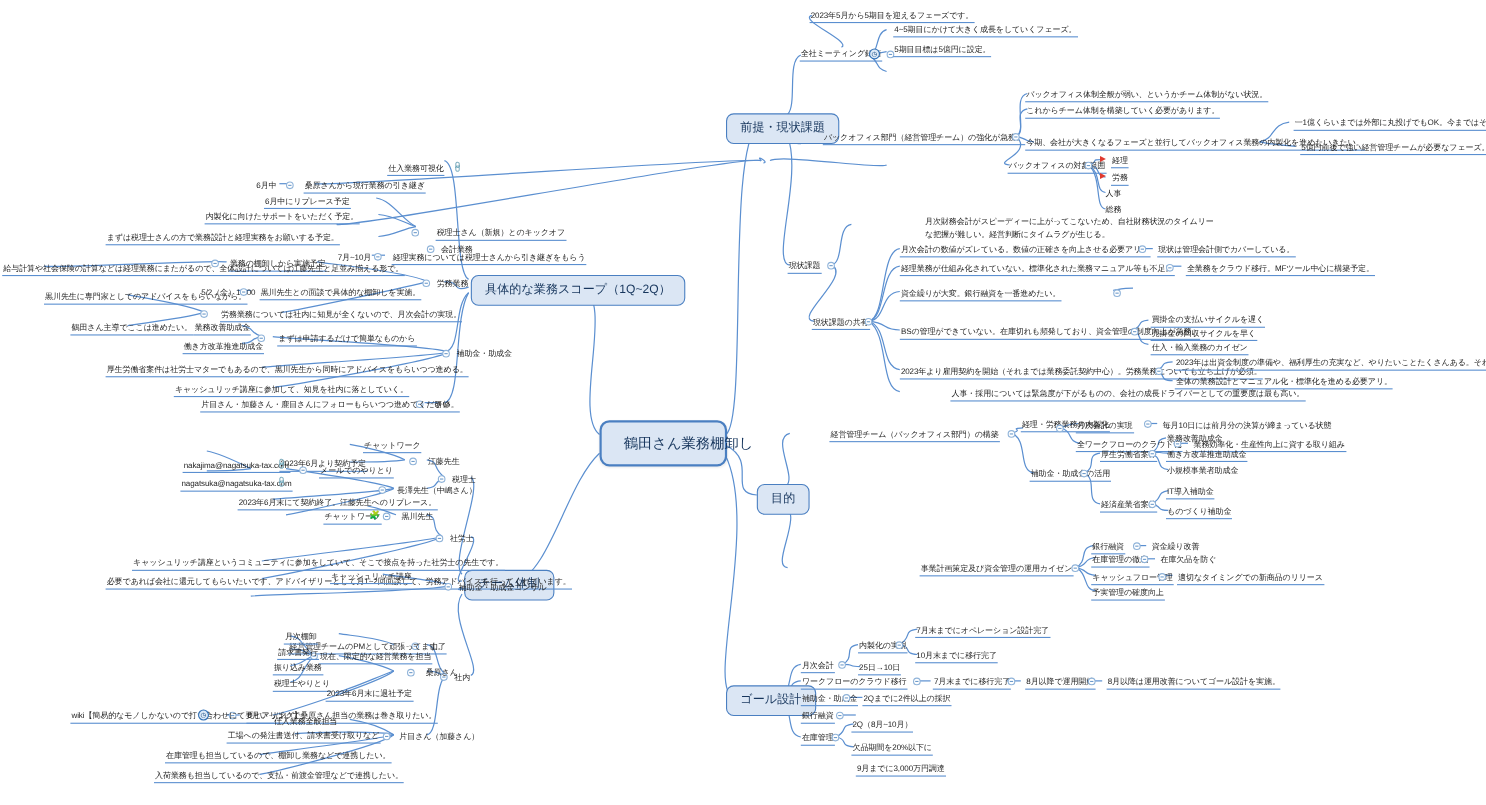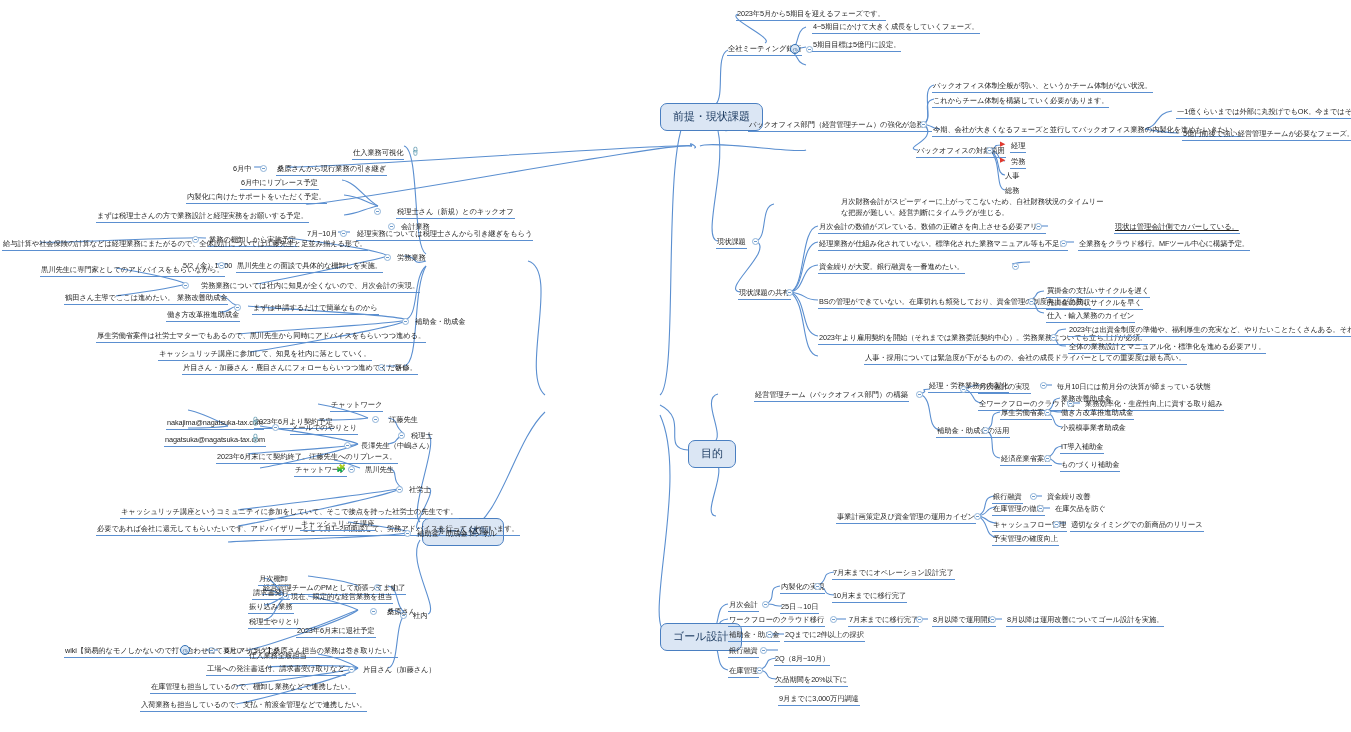--- a/index.html
+++ b/index.html
@@ -266,22 +266,24 @@
 
       <path d="M218 650 L 206 650"></path>
 
       <path d="M358 668 C 346 660, 330 656, 318 654"></path>
       <path d="M358 668 C 346 664, 280 666, 268 667"></path>
       <path d="M358 668 C 346 672, 248 684, 236 686"></path>
       <path d="M358 668 C 346 678, 248 702, 236 704"></path>
     </g>
   </svg>
 
+  <div class="node root" style="left:545px; top:382px; width:116px;">鶴田さん業務棚卸し</div>
 
   <div class="node box" style="left:660px; top:103px;">前提・現状課題</div>
+  <div class="node box" style="left:428px; top:250px;">具体的な業務スコープ（1Q~2Q）</div>
   <div class="node box" style="left:688px; top:440px;">目的</div>
   <div class="node box" style="left:422px; top:518px;">チーム体制</div>
   <div class="node box" style="left:660px; top:623px;">ゴール設計</div>
 
   <div class="node leaf" style="left:736px; top:9px;">2023年5月から5期目を迎えるフェーズです。</div>
 
   <div class="node leaf" style="left:727px; top:44px;">全社ミーティング録画</div>
   <div class="icon ico-badge" style="left:790px; top:44px;">◷</div>
   <div class="toggle" style="left:806px; top:46px;"></div>
 
@@ -311,21 +313,21 @@
   <div class="node leaf" style="left:716px; top:237px;">現状課題</div>
   <div class="toggle" style="left:752px; top:238px;"></div>
 
   <div class="node leaf wrap" style="left:840px; top:197px; width:270px; border-bottom:none;">月次財務会計がスピーディーに上がってこないため、自社財務状況のタイムリーな把握が難しい。経営判断にタイムラグが生じる。</div>
 
   <div class="node leaf" style="left:738px; top:288px;">現状課題の共有</div>
   <div class="toggle" style="left:786px; top:289px;"></div>
 
   <div class="node leaf" style="left:818px; top:222px;">月次会計の数値がズレている。数値の正確さを向上させる必要アリ。</div>
   <div class="toggle" style="left:1035px; top:223px;"></div>
-  <div class="node leaf" style="left:1114px; top:222px;text-decoration:underline;">現状は管理会計側でカバーしている。</div>
+  <div class="node leaf" style="left:1052px; top:222px;">現状は管理会計側でカバーしている。</div>
 
   <div class="node leaf" style="left:818px; top:239px;">経理業務が仕組み化されていない。標準化された業務マニュアル等も不足。</div>
   <div class="toggle" style="left:1060px; top:240px;"></div>
   <div class="node leaf" style="left:1078px; top:239px;">全業務をクラウド移行。MFツール中心に構築予定。</div>
 
   <div class="node leaf" style="left:818px; top:262px;">資金繰りが大変。銀行融資を一番進めたい。</div>
   <div class="toggle" style="left:1012px; top:263px;"></div>
 
   <div class="node leaf" style="left:818px; top:297px;">BSの管理ができていない。在庫切れも頻発しており、資金管理の制度向上が急務。</div>
   <div class="toggle" style="left:1028px; top:298px;"></div>

